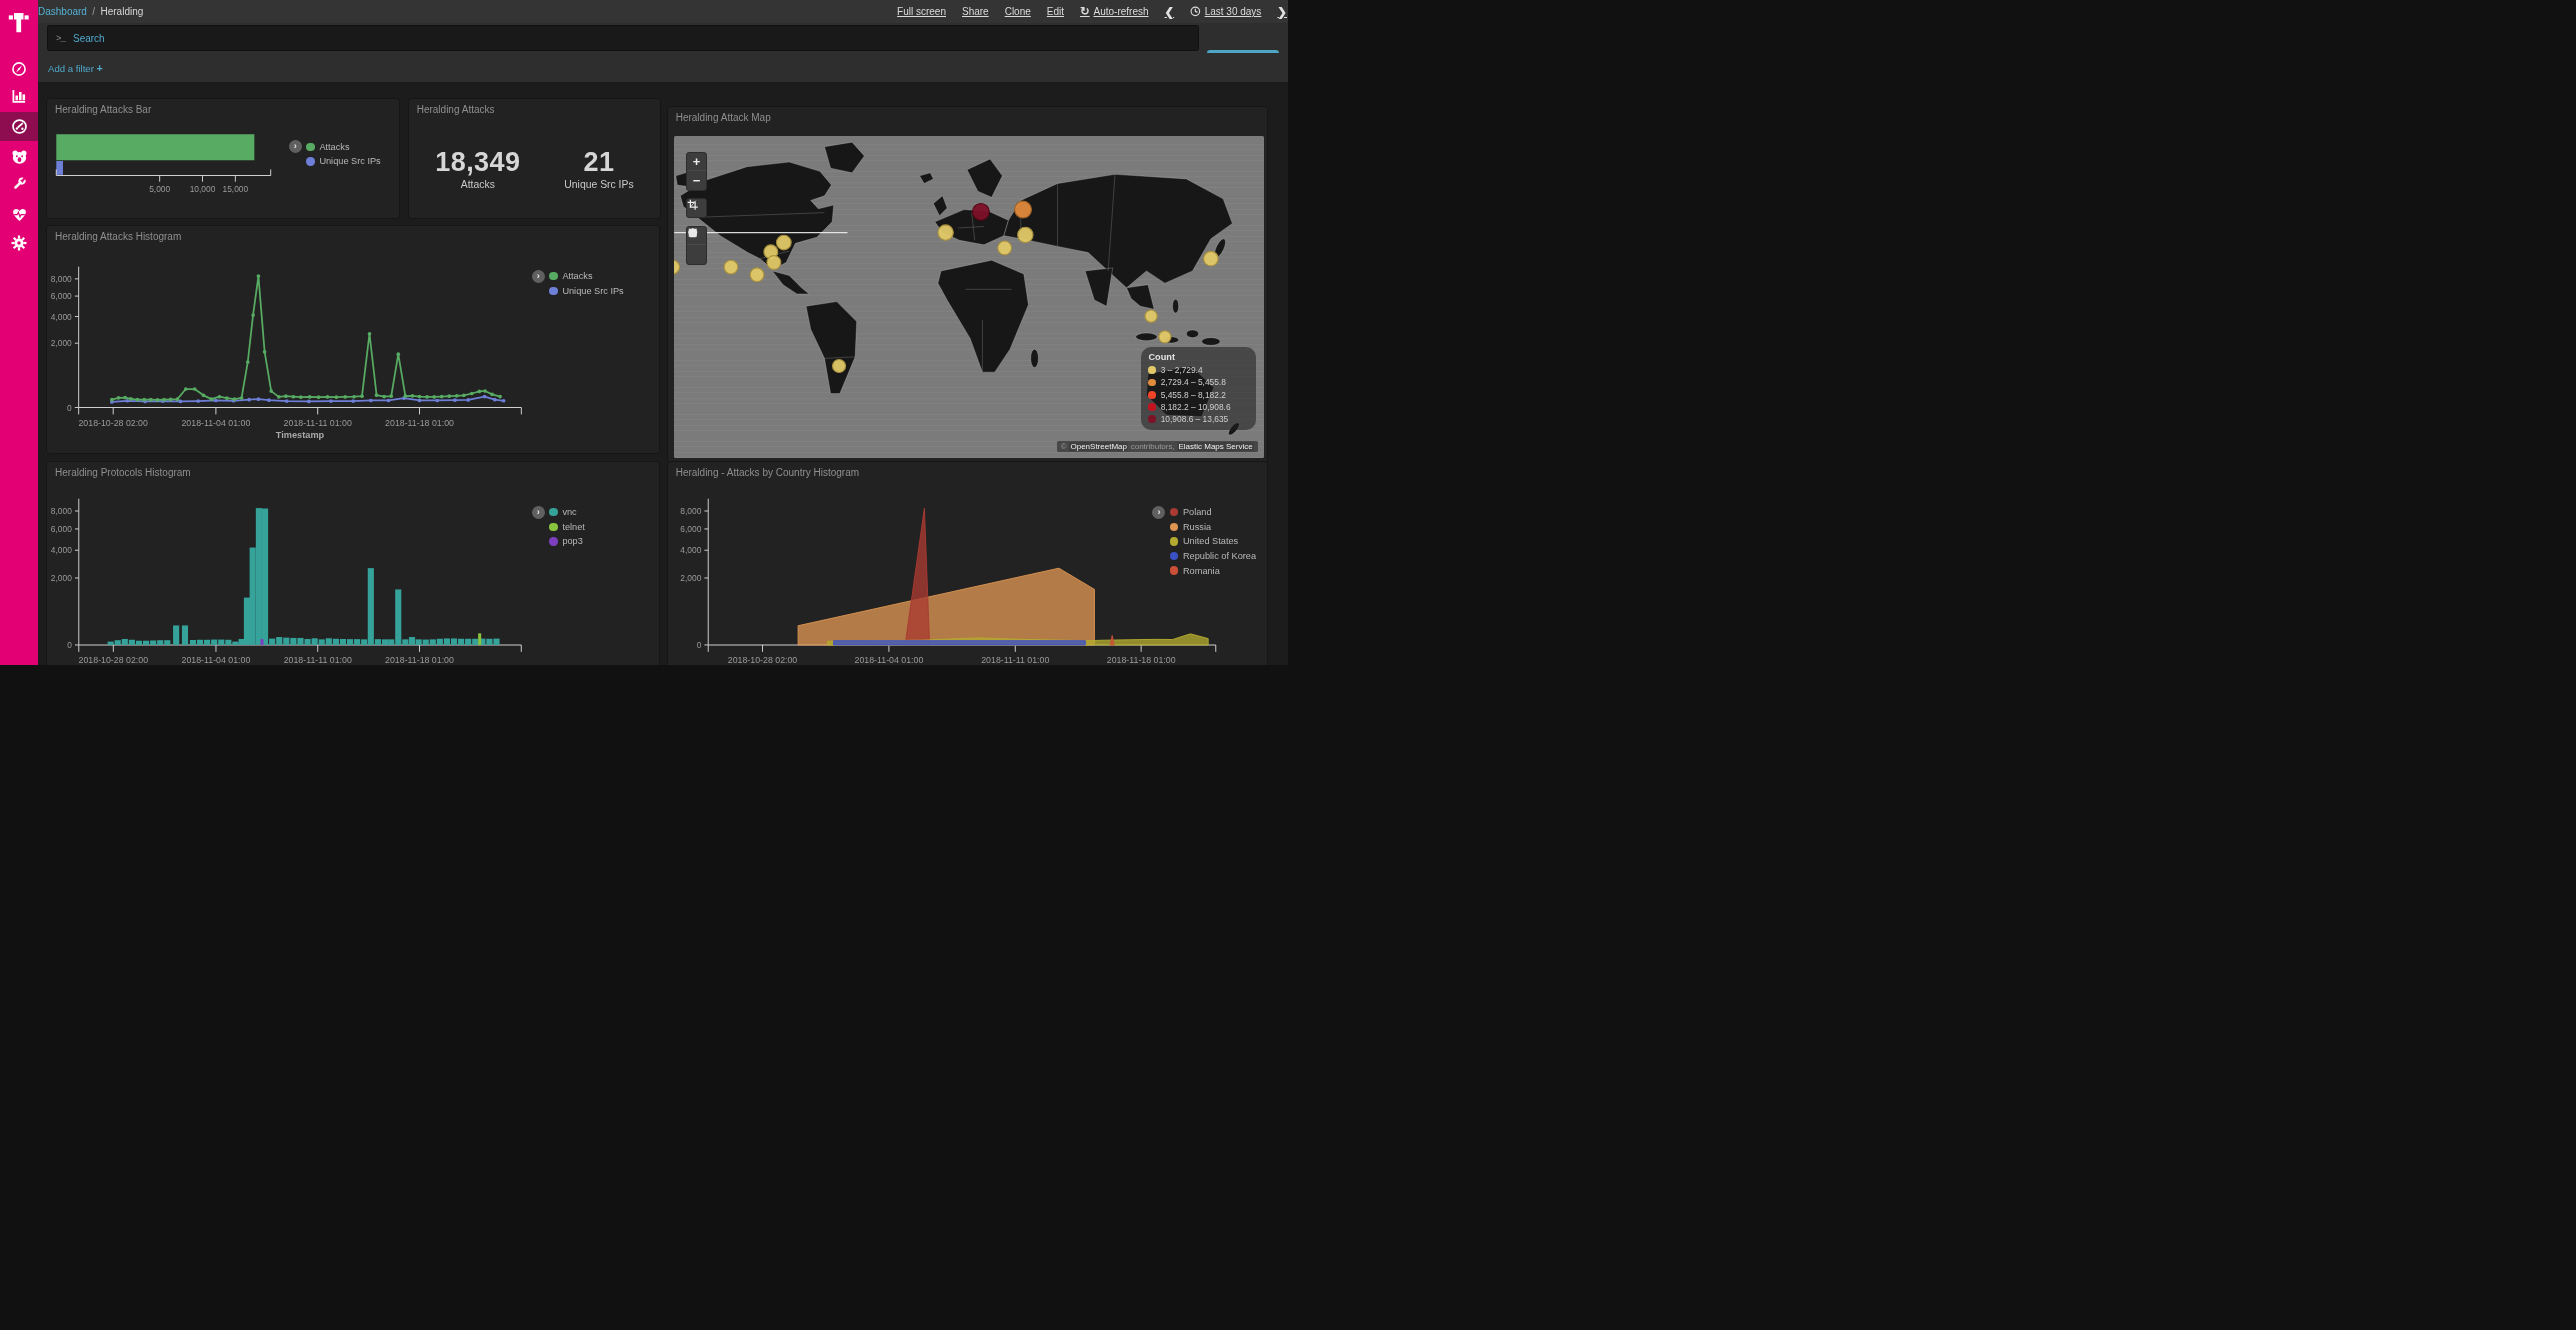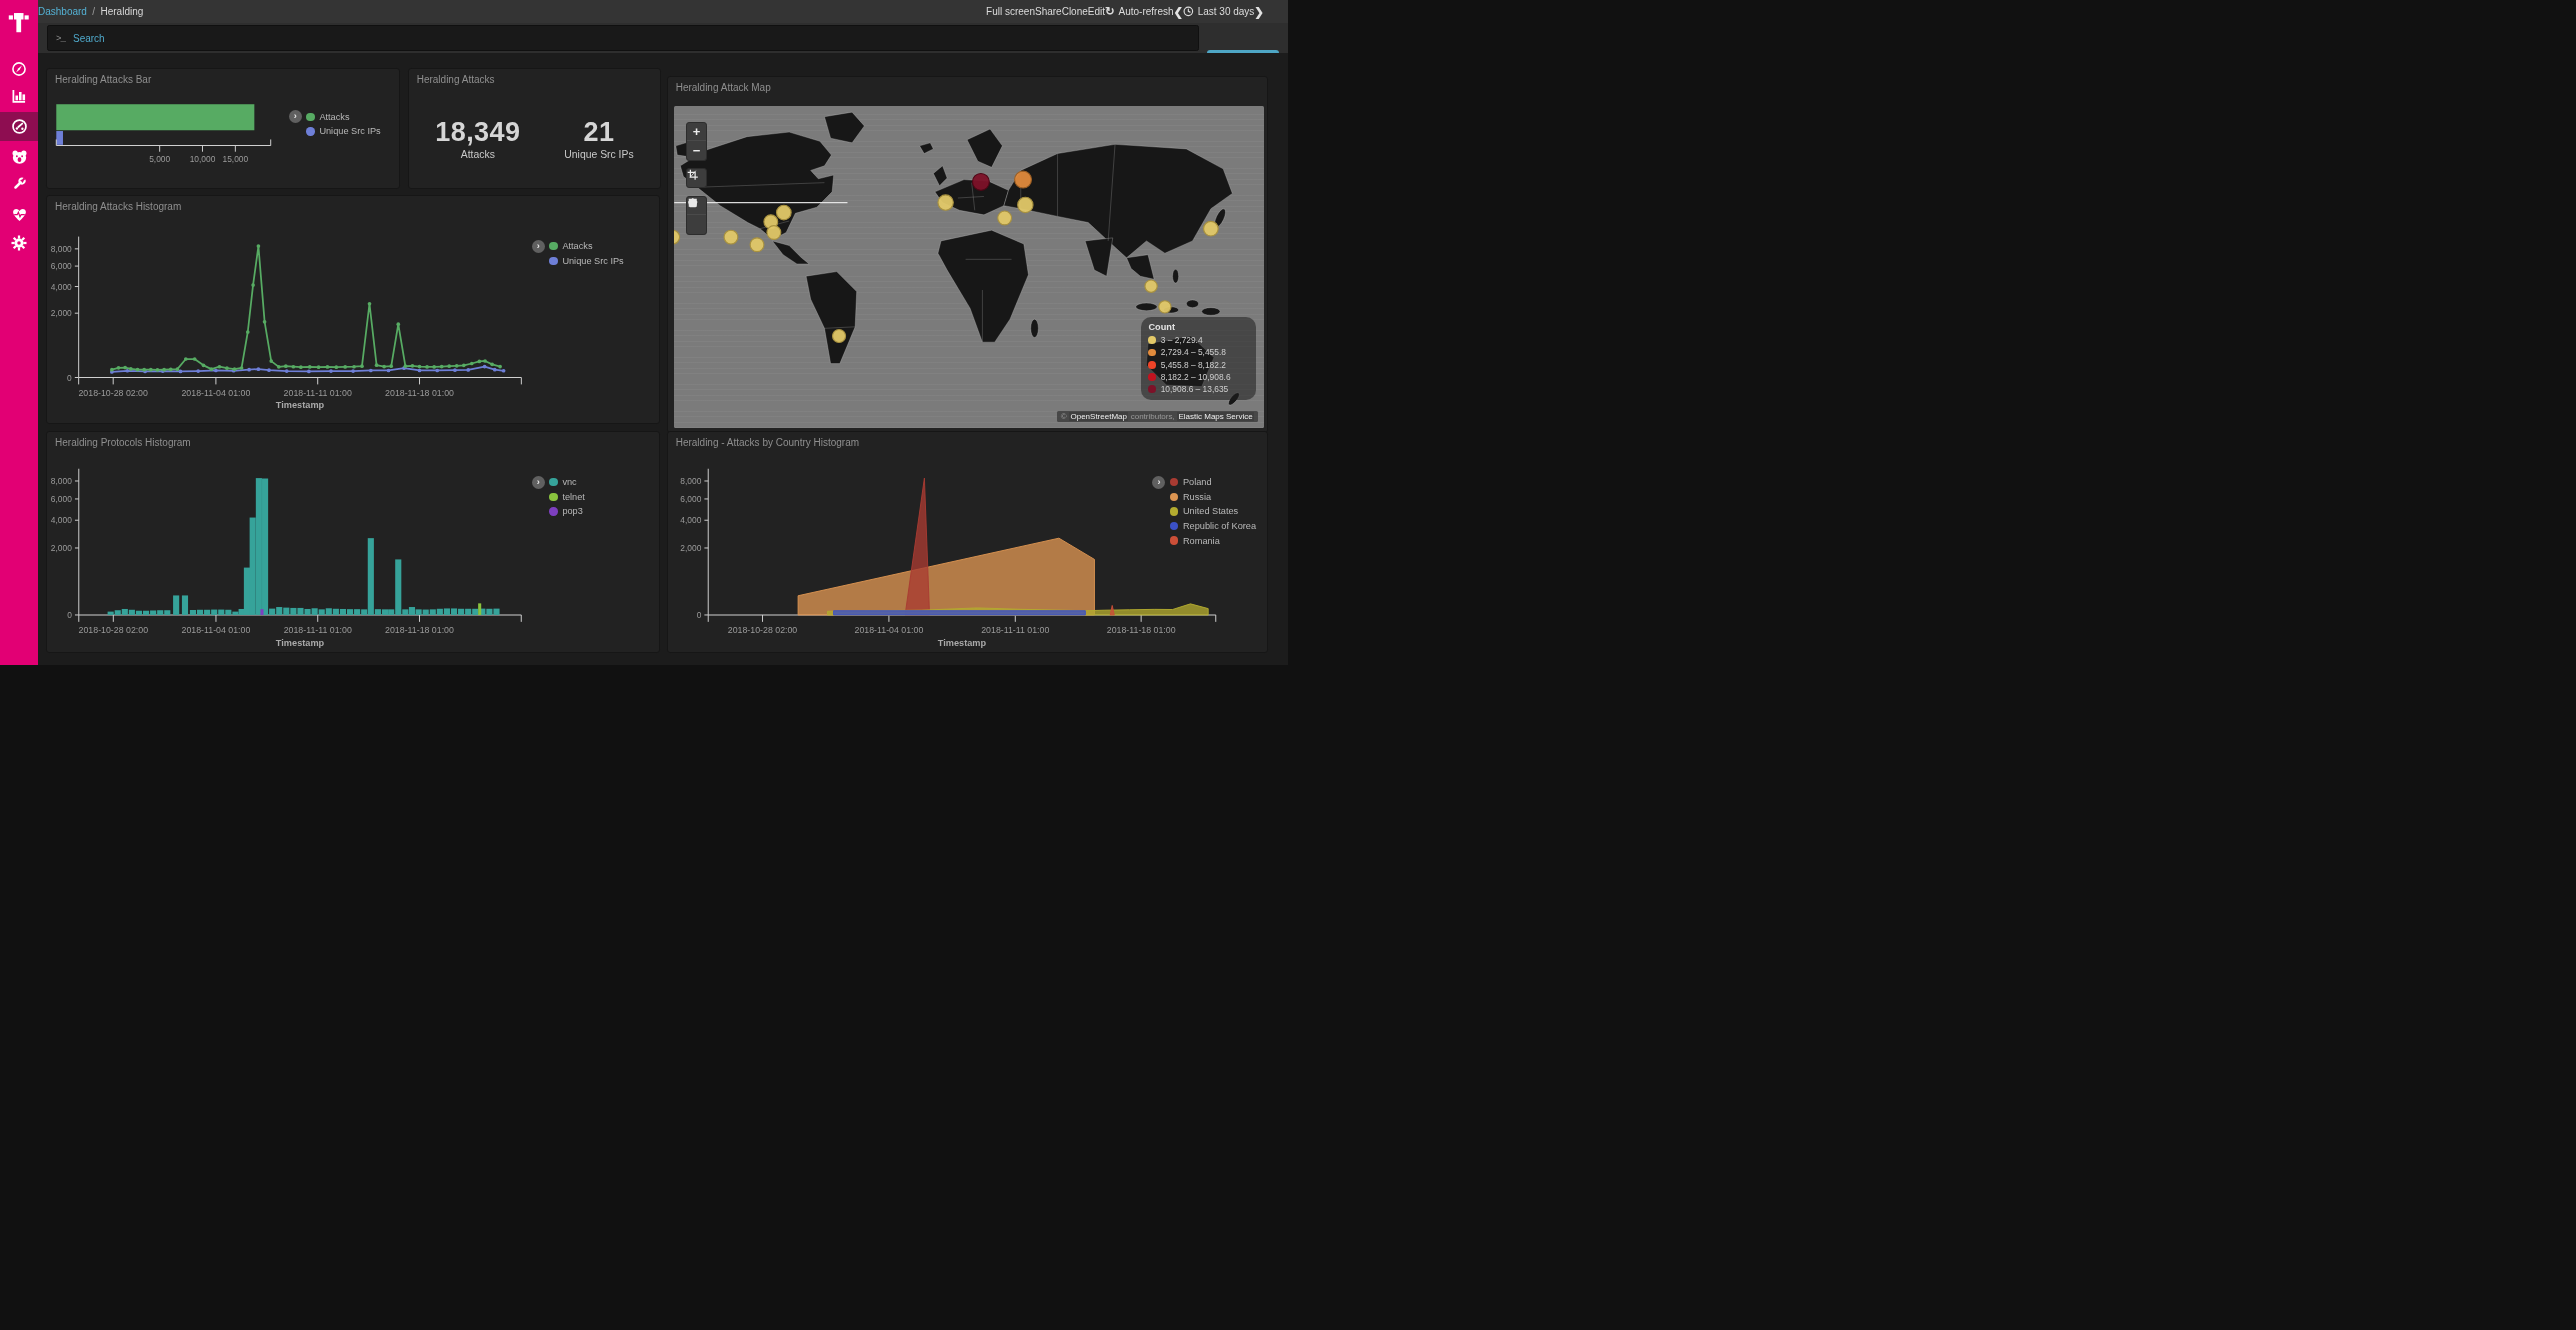--- a/index.html
+++ b/index.html
@@ -12,21 +12,21 @@
   .side-item{position:absolute;left:0;width:38px;height:29px;display:flex;align-items:center;justify-content:center;cursor:pointer;}
   .side-item.active{background:#8e0d51;}
   .side-item svg{display:block}
 
   
   .main{flex:1;display:flex;flex-direction:column;min-width:0;}
   .topnav{height:23px;background:#343434;display:flex;align-items:center;color:#d8d8d8;font-size:10px;}
   .crumbs{display:flex;align-items:center;gap:5.4px;}
   .crumb-link{color:#54b1d4;cursor:pointer;}
   .crumb-sep{color:#9a9a9a;}
-  .nav-actions{margin-left:auto;display:flex;align-items:center;gap:0;padding-right:24px;color:#dcdcdc;}
+  .nav-actions{margin-left:auto;display:flex;align-items:center;gap:16px;padding-right:1px;color:#dcdcdc;text-decoration:underline;}
   .nav-actions .navitem{cursor:pointer;white-space:nowrap;display:flex;align-items:center;gap:3.8px;}
   .chev-nav{font-weight:700;font-size:11.5px;cursor:pointer;color:#e2e2e2;}
   .refresh-glyph{font-size:11.5px;font-weight:700;line-height:1;}
 
   .searchrow{height:30px;background:#2e2e2e;display:flex;align-items:center;padding:0 9.2px;gap:7.7px;}
   .searchbox{flex:1;height:24px;background:#191919;border:0.8px solid #101010;border-radius:2.3px;
              display:flex;align-items:center;padding:0 7.7px;gap:7.7px;}
   .prompt{color:#8f8f8f;font-family:"Liberation Mono",monospace;font-size:9.2px;letter-spacing:-0.8px;}
   .searchbox input{flex:1;background:transparent;border:none;outline:none;color:#cfcfcf;font-size:10px;font-family:"Liberation Sans",sans-serif;}
   .searchbox input::placeholder{color:#8a8a8a;}
@@ -217,20 +217,25 @@
     </div>
 
     <div class="searchrow">
       <div class="searchbox">
         <span class="prompt">&gt;_</span>
         <span class="options-link">Search</span>
       </div>
       <button class="refresh-btn">Refresh</button>
     </div>
 
+    <div class="filterrow">
+      <span class="addfilter">
+        <span>Add a filter</span> <b>+</b>
+      </span>
+    </div>
 
     <div class="content">
 
       <div class="panel" id="panel-attacks-bar">
         <div class="panel-title">Heralding Attacks Bar</div>
         <svg class="chart" id="svg-hbar" width="354" height="121" viewBox="0 0 462 158">
             <rect x="12" y="46" width="258.6157477803701" height="34" fill="#57ab63"></rect>
             <rect x="12" y="81" width="8.74899994285061" height="18" fill="#6e7fd7"></rect>
             <line x1="12" y1="100" x2="292" y2="100" stroke="#d0d0d0" stroke-width="1.4"></line>
             <line x1="12" y1="100" x2="12" y2="92" stroke="#d0d0d0" stroke-width="1.3"></line>

